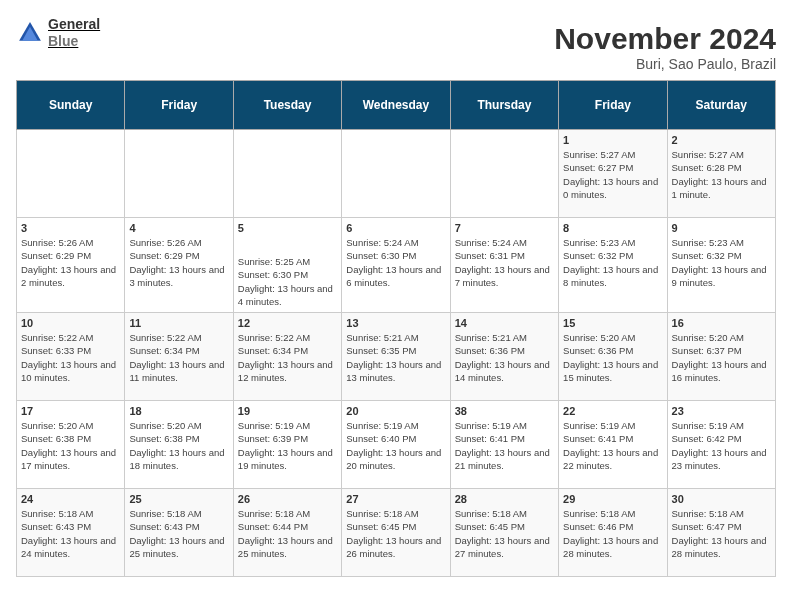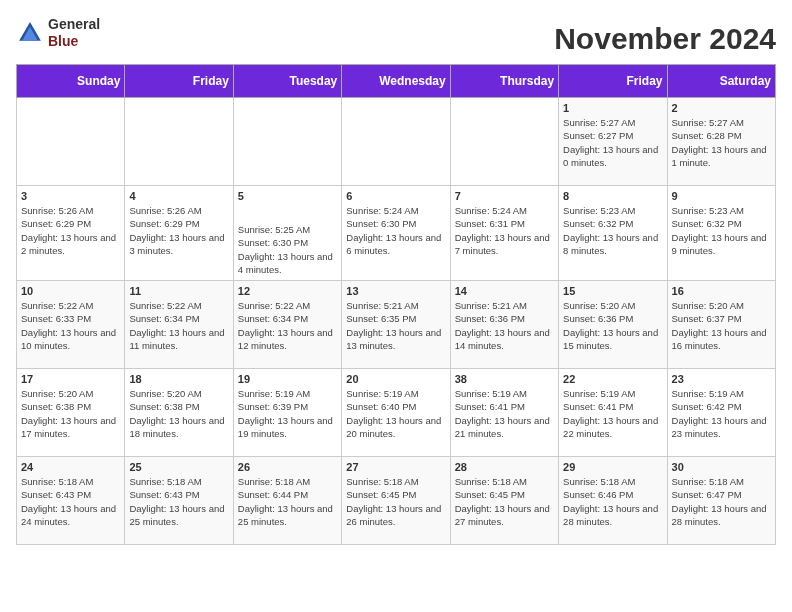--- a/index.html
+++ b/index.html
@@ -19,49 +19,50 @@
     .logo {
       display: flex;
       align-items: center;
       gap: 4px;
     }
     .logo-text {
       display: flex;
       flex-direction: column;
       font-size: 14px;
       line-height: 1.2;
+      text-decoration: underline;
     }
     .logo-general { font-weight: bold; color: #333; }
-    .logo-blue { font-weight: bold; color: #7f1d1d; }
+    .logo-blue { font-weight: bold; color: #737373; }
     .logo-icon {
       width: 28px;
       height: 28px;
     }
     .title-block { text-align: right; margin-top: 6px; }
     .month-title {
       font-size: 30px;
       font-weight: bold;
       color: #333;
     }
     .location {
       font-size: 14px;
       color: #555;
     }
     .calendar {
       width: 100%;
       border-collapse: collapse;
       table-layout: fixed;
     }
     .calendar thead th {
-      background: #6d28d9;
+      background: #0c4a6e;
       color: #fff;
       font-size: 12px;
       font-weight: bold;
-      padding: 9px 4px;
-      text-align: right;
+      padding: 17px 4px;
+      text-align: center;
       border: 1px solid #aaa;
     }
     .calendar tbody td {
       vertical-align: top;
       border: 1px solid #ccc;
       padding: 4px;
       font-size: 10px;
       color: #333;
       height: 88px;
       background: #fff;
@@ -90,20 +91,21 @@
       <polygon points="18,4 32,28 4,28" fill="#2255aa"></polygon>
       <polygon points="18,10 28,28 8,28" fill="#5588dd"></polygon>
     </svg>
     <div class="logo-text">
       <span class="logo-general">General</span>
       <span class="logo-blue">Blue</span>
     </div>
   </div>
   <div class="title-block">
     <div class="month-title">November 2024</div>
+    <div class="location">Buri, Sao Paulo, Brazil</div>
   </div>
 </div>
 
 <table class="calendar">
   <thead>
     <tr>
     <th>Sunday</th>
         <th>Friday</th>
         <th>Tuesday</th>
         <th>Wednesday</th>

